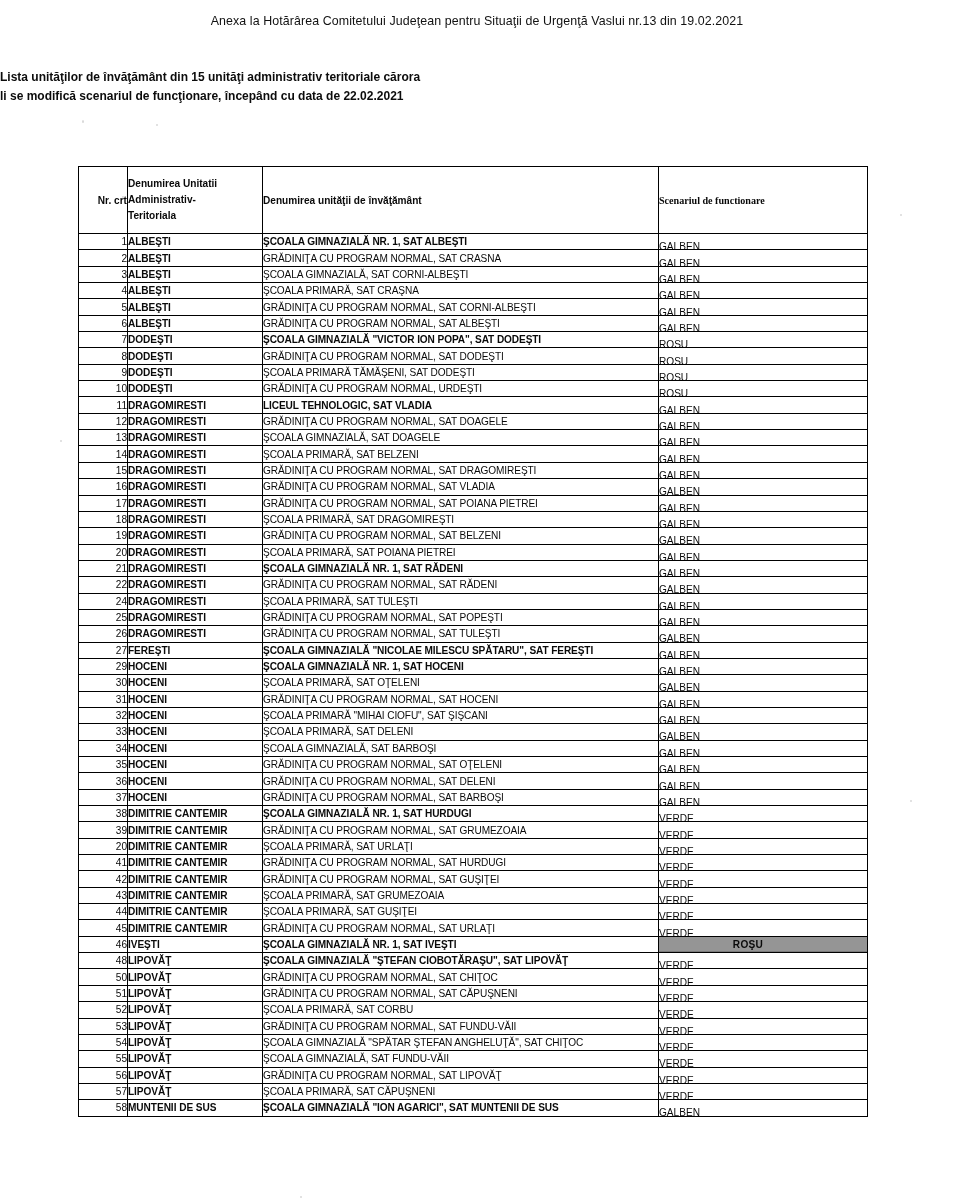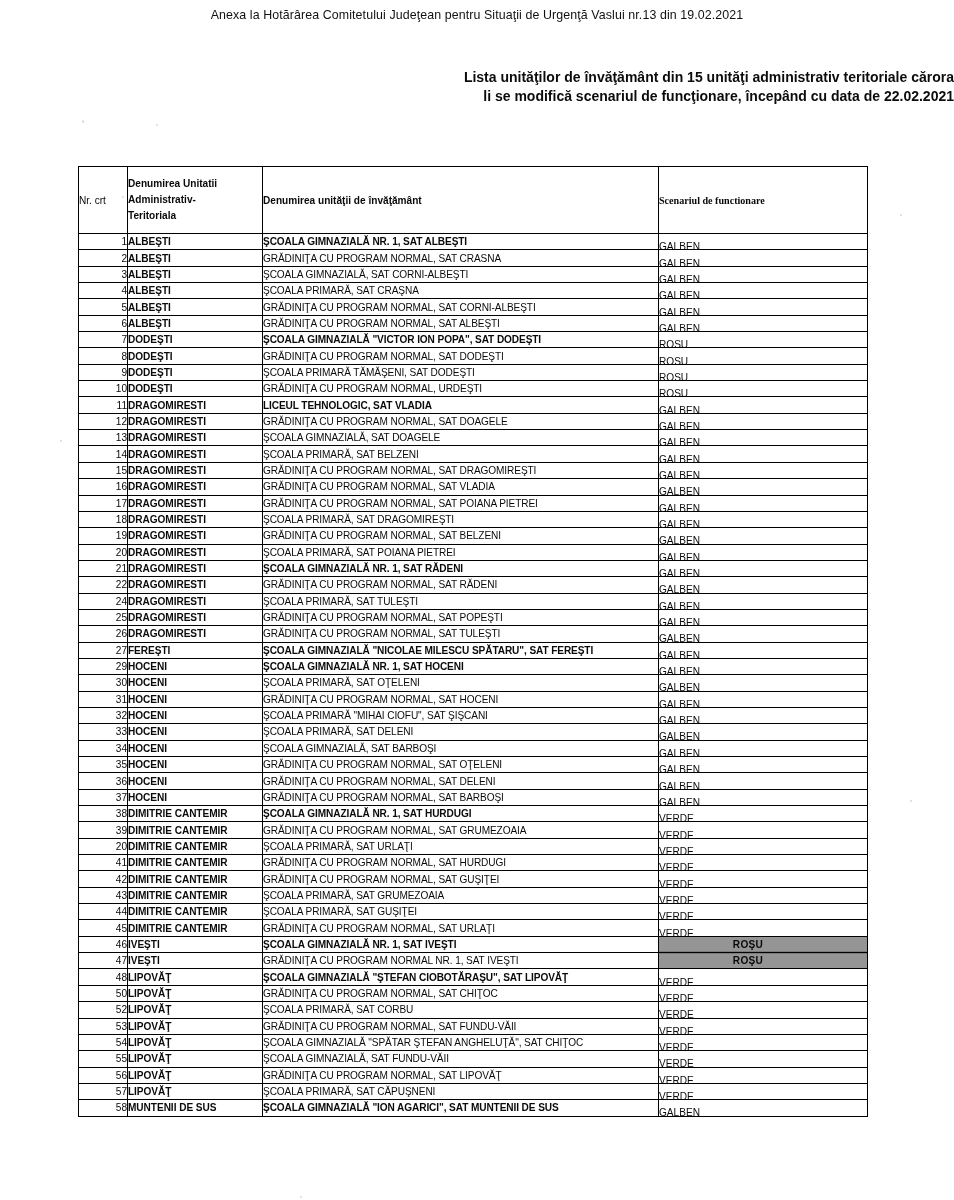--- a/index.html
+++ b/index.html
@@ -12,39 +12,39 @@
     height: 1200px;
     position: relative;
     font-family: "Liberation Sans", sans-serif;
     color: #0a0a0a;
     overflow: hidden;
   }
 
   
   .doc-header {
     position: absolute;
-    left: 0; top: 8px;
+    left: 0; top: 14px;
     width: 954px;
     text-align: center;
     font-size: 12.4px;
     letter-spacing: .1px;
     color: #111;
     white-space: nowrap;
   }
   .doc-subtitle {
     position: absolute;
     left: 0; top: 68px;
     width: 954px;
-    text-align: right;
-    font-size: 14px;
+    text-align: left;
+    font-size: 12px;
     font-weight: bold;
     line-height: 19px;
     color: #0c0c0c;
   }
-  .doc-subtitle .line2 { display: block; padding-left: 9px; }
+  .doc-subtitle .line2 { display: block; }
 
   
   .table-wrap {
     position: absolute;
     left: 78px;
     top: 166px;
     width: 789px;
   }
   table.reg {
     border-collapse: collapse;
@@ -68,24 +68,24 @@
   }
 
   
   thead th {
     height: 66px;
     text-align: left;
     font-weight: bold;
   }
   th.h-nr {
     vertical-align: bottom;
-    text-align: left;
+    text-align: right;
     padding: 0 0 4px 4px;
     font-size: 11px;
-    font-weight: normal;
+    font-weight: bold;
     margin-left: 12px;
   }
   th.h-uat {
     font-size: 11.6px;
     line-height: 16px;
     padding: 0 6px;
   }
   th.h-unit {
     font-size: 12px;
     padding: 0 6px;
@@ -527,39 +527,39 @@
         </tr>
         <tr>
           <td class="t-nr">46</td>
           <td class="t-uat">IVEŞTI</td>
           <td class="t-unit bold">ŞCOALA GIMNAZIALĂ NR. 1, SAT IVEŞTI</td>
           <td class="t-scen hl">
             <span class="scen-text">ROŞU</span>
           </td>
         </tr>
         <tr>
-          <td class="t-nr">47</td>
-          <td class="t-uat">IVEŞTI</td>
-          <td class="t-unit">GRĂDINIŢA CU PROGRAM NORMAL NR. 1, SAT IVEŞTI</td>
-          <td class="t-scen hl">
-            <span class="scen-text">ROŞU</span>
-          </td>
-        </tr>
-        <tr>
           <td class="t-nr">48</td>
           <td class="t-uat">LIPOVĂŢ</td>
           <td class="t-unit bold">ŞCOALA GIMNAZIALĂ "ŞTEFAN CIOBOTĂRAŞU", SAT LIPOVĂŢ</td>
           <td class="t-scen">
             <span class="scen-text">VERDE</span>
           </td>
         </tr>
         <tr>
           <td class="t-nr">50</td>
           <td class="t-uat">LIPOVĂŢ</td>
           <td class="t-unit">GRĂDINIŢA CU PROGRAM NORMAL, SAT CHIŢOC</td>
+          <td class="t-scen">
+            <span class="scen-text">VERDE</span>
+          </td>
+        </tr>
+        <tr>
+          <td class="t-nr">51</td>
+          <td class="t-uat">LIPOVĂŢ</td>
+          <td class="t-unit">GRĂDINIŢA CU PROGRAM NORMAL, SAT CĂPUŞNENI</td>
           <td class="t-scen">
             <span class="scen-text">VERDE</span>
           </td>
         </tr>
         <tr>
           <td class="t-nr">52</td>
           <td class="t-uat">LIPOVĂŢ</td>
           <td class="t-unit">ŞCOALA PRIMARĂ, SAT CORBU</td>
           <td class="t-scen">
             <span class="scen-text">VERDE</span>

